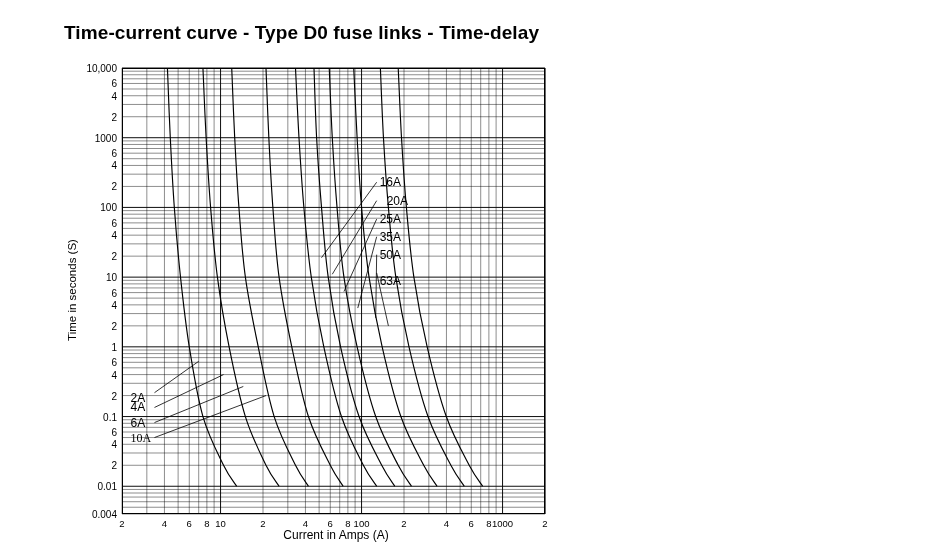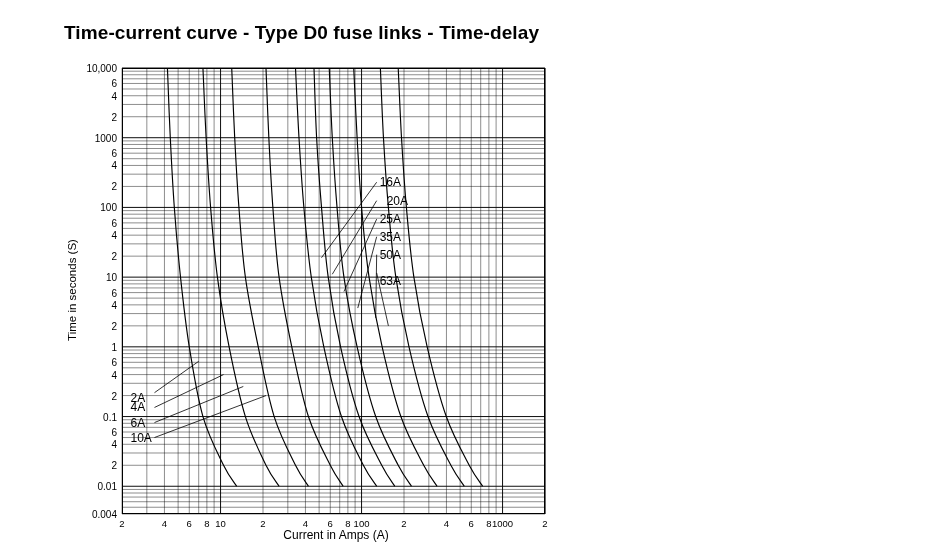--- a/index.html
+++ b/index.html
@@ -261,21 +261,21 @@
       <div class="xtick" style="left: 324.445px;">4</div>
       <div class="xtick" style="left: 349.274px;">6</div>
       <div class="xtick" style="left: 366.89px;">8</div>
       <div class="xtick" style="left: 380.555px;">1000</div>
       <div class="xtick" style="left: 423px;">2</div>
     </div>
   <div id="curve-label-holder">
       <div class="curve-label" style="left: 8.4933px; top: 330px;">2A</div>
       <div class="curve-label" style="left: 8.4933px; top: 339.464px;">4A</div>
       <div class="curve-label" style="left: 8.4933px; top: 354.558px;">6A</div>
-      <div class="curve-label" style="left: 8.4933px; top: 369.534px;">10A</div>
+      <div class="curve-label" style="left: 8.4933px; top: 369.534px; font-family: Liberation Serif, serif;">10A</div>
       <div class="curve-label" style="left: 257.671px; top: 114.204px;">16A</div>
       <div class="curve-label" style="left: 257.671px; top: 132.664px; margin-left: 7px;">20A</div>
       <div class="curve-label" style="left: 257.671px; top: 151.096px;">25A</div>
       <div class="curve-label" style="left: 257.671px; top: 168.713px;">35A</div>
       <div class="curve-label" style="left: 257.671px; top: 186.668px;">50A</div>
       <div class="curve-label" style="left: 257.671px; top: 213px;">63A</div>
     </div>
 </div>
 
 <div id="ylabel">Time in seconds (S)</div>

